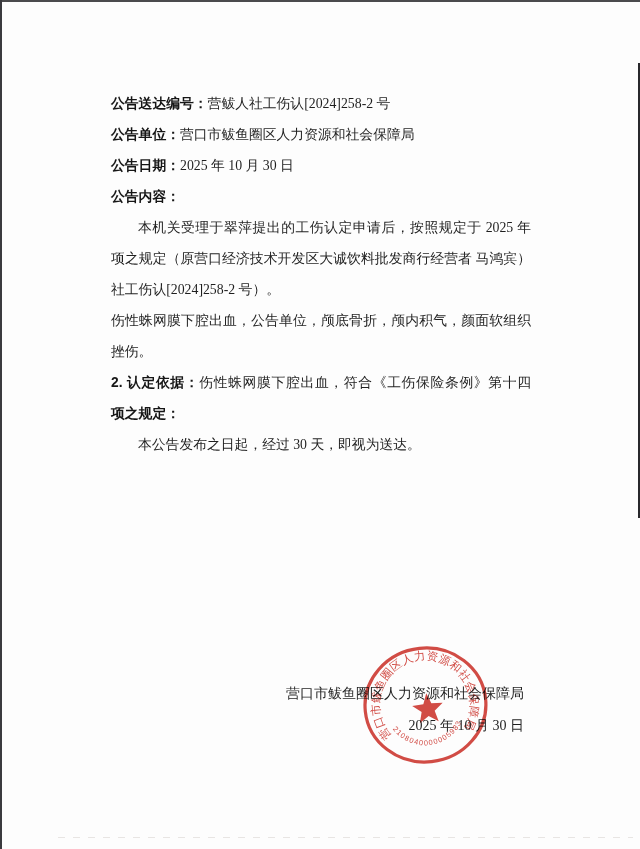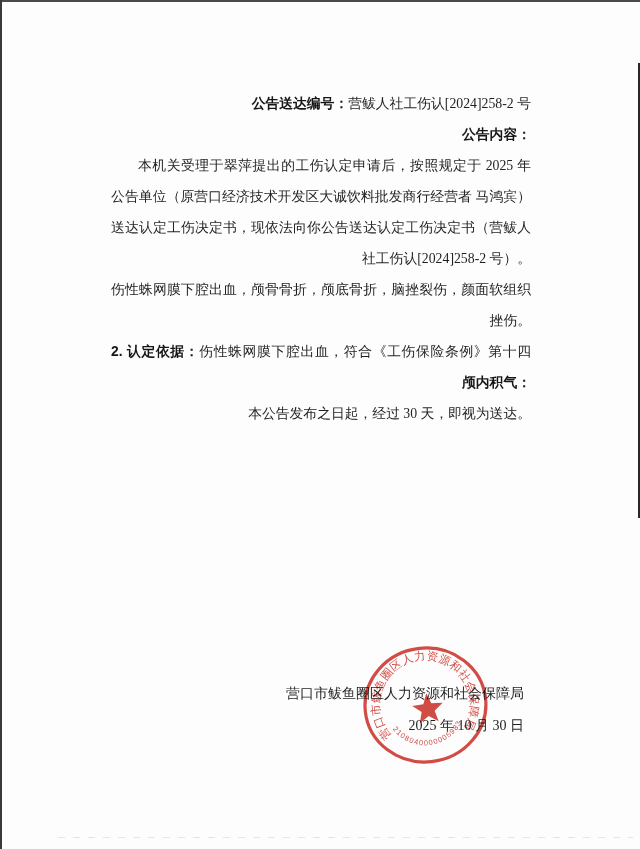--- a/index.html
+++ b/index.html
@@ -14,21 +14,21 @@
   
   .edge-top    { position:absolute; top:0; left:0; width:640px; height:2px; background:#4b4b4d; }
   .edge-left   { position:absolute; top:0; left:0; width:2px; height:849px; background:#3a3a3e; }
   .edge-right  { position:absolute; top:63px; right:0; width:2px; height:455px; background:#28282c; }
   .artifact-bottom {
     position:absolute; top:837px; left:58px; width:575px; height:1px; opacity:.65;
     background:repeating-linear-gradient(90deg,#ddd8d5 0 7px, transparent 7px 15px);
   }
   
   .content { position:absolute; left:111px; top:88px; width:420px; font-size:13.8px; }
-  .line { height:31px; line-height:31px; white-space:nowrap;text-align:right; }
+  .line { height:31px; line-height:31px; white-space:nowrap; }
   .jl   { text-align:justify; text-align-last:justify; white-space:normal; }
   .indent { text-indent:27px; }
   .lbl  { font-family:"Liberation Sans", sans-serif; font-weight:700; color:#161616; }
   .val  { font-weight:400; }
   
   .footer { position:absolute; top:678px; right:116px; text-align:right; font-size:14px; line-height:32px; }
   .footer .fline { white-space:nowrap; }
   
   .seal {
     position:absolute; left:360px; top:644px; width:131px; height:123px;
@@ -45,41 +45,46 @@
   <div class="edge-left"></div>
   <div class="edge-right"></div>
   <div class="artifact-bottom"></div>
 
   <div class="content">
 
     <div class="line">
       <span class="lbl">公告送达编号：</span><span class="val">营鲅人社工伤认[2024]258-2 号</span>
     </div>
 
+    <div class="line">
+      <span class="lbl">公告单位：</span><span class="val">营口市鲅鱼圈区人力资源和社会保障局</span>
+    </div>
 
+    <div class="line">
+      <span class="lbl">公告日期：</span><span class="val">2025 年 10 月 30 日</span>
+    </div>
 
     <div class="line">
       <span class="lbl">公告内容：</span>
     </div>
 
     <div class="line jl indent">本机关受理于翠萍提出的工伤认定申请后，按照规定于 2025 年</div>
-    <div class="line jl">公告单位（原营口经济技术开发区大诚饮料批发商行经营者 马鸿宾）</div>
-    <div class="line jl">送达认定工伤决定书，现依法向你公告送达认定工伤决定书（营鲅人</div>
+    <div class="line jl">项之规定（原营口经济技术开发区大诚饮料批发商行经营者 马鸿宾）</div>
     <div class="line">社工伤认[2024]258-2 号）。</div>
 
 
-    <div class="line jl">伤性蛛网膜下腔出血，颅骨骨折，颅底骨折，脑挫裂伤，颜面软组织</div>
+    <div class="line jl">伤性蛛网膜下腔出血，公告单位，颅底骨折，颅内积气，颜面软组织</div>
     <div class="line">挫伤。</div>
 
     <div class="line jl">
       <span class="lbl">2. 认定依据：</span><span class="val">伤性蛛网膜下腔出血，符合《工伤保险条例》第十四</span>
     </div>
 
     <div class="line">
-      <span class="lbl">颅内积气：</span>
+      <span class="lbl">项之规定：</span>
     </div>
     <div class="line indent">本公告发布之日起，经过 30 天，即视为送达。</div>
 
   </div>
 
   <div class="footer">
     <div class="fline">营口市鲅鱼圈区人力资源和社会保障局</div>
     <div class="fline">2025 年 10 月 30 日</div>
   </div>
 

